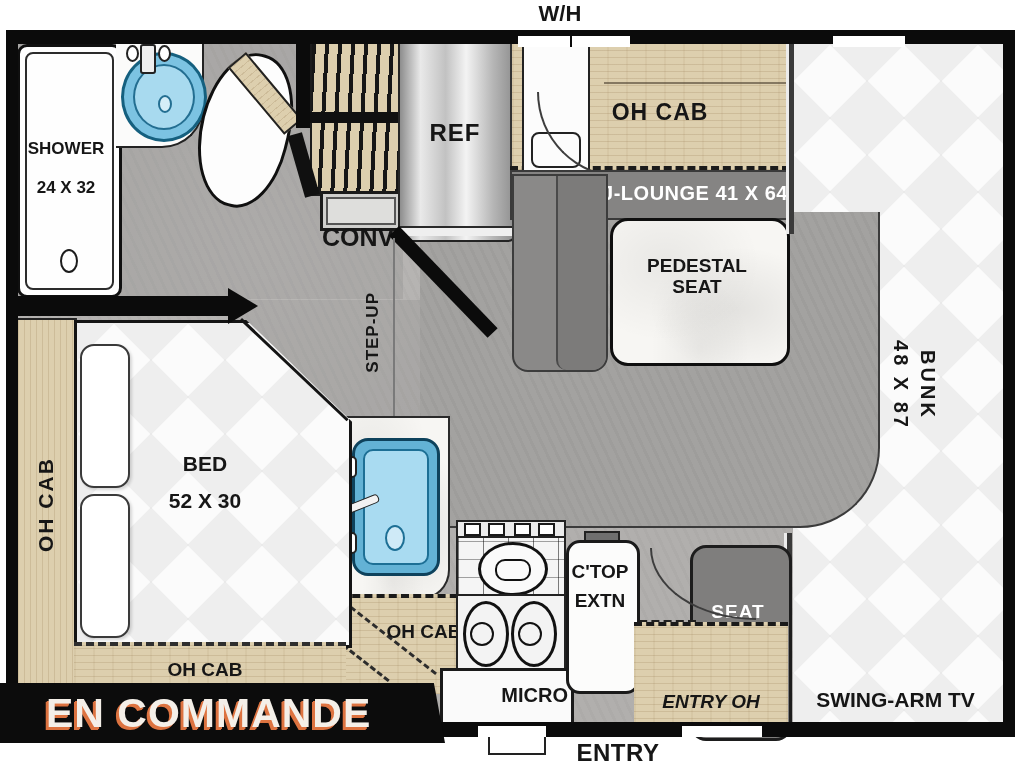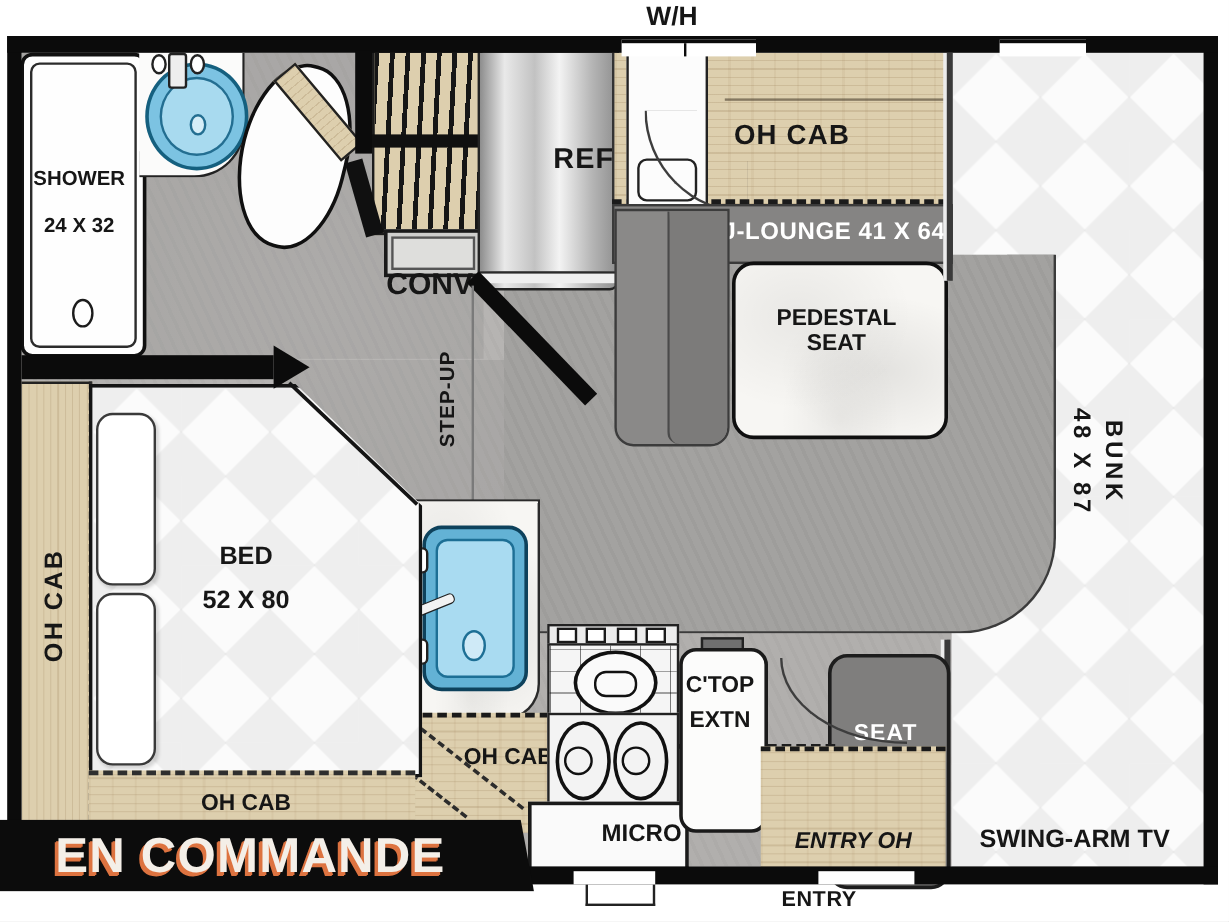--- a/index.html
+++ b/index.html
@@ -72,21 +72,21 @@
   <div class="abs" style="left:320px;top:191px;width:76px;height:34px;background:#cfcfcd;border:3px solid #1a1a1a;">
     <div class="abs" style="left:3px;top:3px;right:3px;bottom:3px;border:2px solid #555;background:#dededc;"></div>
   </div>
   <div class="lbl" style="left:316px;top:224px;width:84px;font-size:25px;">CONV</div>
 
   <div class="abs" style="left:398px;top:42px;width:114px;height:196px;border:2px solid #242424;
               background:linear-gradient(90deg,#8d8d8d 0%,#e9e9e9 18%,#c2c2c2 40%,#f3f3f3 58%,#b5b5b5 82%,#8f8f8f 100%);
               border-radius:0 0 8px 8px;">
     <div class="abs" style="left:0;bottom:4px;width:100%;height:8px;background:#efefef;border-top:2px solid #2a2a2a;"></div>
   </div>
-  <div class="lbl" style="left:398px;top:120px;width:114px;font-size:24px;letter-spacing:1px;text-align:right;">REF</div>
+  <div class="lbl" style="left:398px;top:120px;width:114px;font-size:24px;letter-spacing:1px;">REF</div>
 
   <div class="abs" style="left:399px;top:226px;width:142px;height:14px;background:#0b0b0b;transform:rotate(46deg);transform-origin:0 0;"></div>
 
   <div class="abs" style="left:393px;top:238px;width:2px;height:188px;background:#7a7a7a;"></div>
   <div class="abs vflex" style="left:350px;top:260px;width:46px;height:145px;">
     <span class="lbl" style="position:static;transform:rotate(-90deg);white-space:nowrap;font-size:17px;letter-spacing:1px;">STEP-UP</span>
   </div>
 
   <div class="abs wood" style="left:510px;top:44px;width:280px;height:126px;border-left:2px solid #333;">
     <div class="abs" style="left:92px;top:38px;right:0;height:2px;background:rgba(60,50,35,.55);"></div>
@@ -182,21 +182,21 @@
     <span class="lbl" style="position:static;transform:rotate(-90deg);white-space:nowrap;font-size:21px;letter-spacing:2px;">OH CAB</span>
   </div>
 
   <div class="abs quilt" style="left:74px;top:320px;width:272px;height:322px;border:3px solid #141414;
               clip-path:polygon(0 0,62% 0,100% 31%,100% 100%,0 100%);"></div>
   <div class="abs" style="left:242px;top:318px;width:147px;height:3px;background:#141414;transform:rotate(43.5deg);transform-origin:0 0;"></div>
   <div class="abs" style="left:80px;top:344px;width:46px;height:140px;background:#ffffff;border:2px solid #3a3a3a;border-radius:14px;box-shadow:2px 2px 3px rgba(0,0,0,.15);"></div>
   <div class="abs" style="left:80px;top:494px;width:46px;height:140px;background:#ffffff;border:2px solid #3a3a3a;border-radius:14px;box-shadow:2px 2px 3px rgba(0,0,0,.15);"></div>
   <div class="lbl" style="left:145px;top:452px;width:120px;font-size:21px;">
     <div>BED</div>
-    <div style="margin-top:14px;">52 X 80</div>
+    <div style="margin-top:14px;">52 X 30</div>
   </div>
 
   <div class="abs wood" style="left:74px;top:642px;width:272px;height:80px;border-top:4px dashed #2e2e2e;"></div>
   <div class="lbl" style="left:130px;top:660px;width:150px;font-size:19px;">OH CAB</div>
 
   <div class="wall" style="left:6px;top:30px;width:12px;height:707px;"></div>
   <div class="wall" style="left:1003px;top:30px;width:12px;height:707px;"></div>
   <div class="wall" style="left:6px;top:30px;width:1009px;height:14px;"></div>
   <div class="abs" style="left:518px;top:33px;width:112px;height:11px;background:#ffffff;border-top:3px solid #0b0b0b;">
     <div class="abs" style="left:52px;top:0;width:2px;height:100%;background:#0b0b0b;"></div>
@@ -204,21 +204,21 @@
   <div class="abs" style="left:833px;top:33px;width:72px;height:11px;background:#ffffff;border-top:3px solid #0b0b0b;"></div>
   <div class="wall" style="left:6px;top:722px;width:1009px;height:15px;"></div>
   <div class="abs" style="left:478px;top:726px;width:68px;height:11px;background:#ffffff;"></div>
   <div class="abs" style="left:682px;top:726px;width:80px;height:11px;background:#ffffff;"></div>
 
   <div class="wall" style="left:18px;top:296px;width:210px;height:20px;"></div>
   <div class="abs" style="left:228px;top:288px;width:0;height:0;border-left:30px solid #0b0b0b;border-top:18px solid transparent;border-bottom:18px solid transparent;"></div>
   <div class="wall" style="left:296px;top:42px;width:14px;height:86px;"></div>
 
   <div class="lbl" style="left:520px;top:2px;width:80px;font-size:22px;">W/H</div>
-  <div class="lbl" style="left:604px;top:740px;width:110px;font-size:18px;letter-spacing:0.5px;text-align:right;">ENTRY</div>
+  <div class="lbl" style="left:563px;top:740px;width:110px;font-size:24px;letter-spacing:0.5px;">ENTRY</div>
 
   <div class="abs" style="left:0;top:683px;width:445px;height:60px;background:#0c0c0c;z-index:10;
               clip-path:polygon(0 0,97.5% 0,100% 100%,0 100%);">
     <div class="lbl" style="left:46px;top:8px;width:360px;text-align:left;font-size:41px;color:#f4efe8;letter-spacing:1px;
                 text-shadow:-3px 3px 0 #dd7340,-2px 2px 0 #dd7340;">EN COMMANDE</div>
   </div>
 
 </div>
 
 </body></html>

